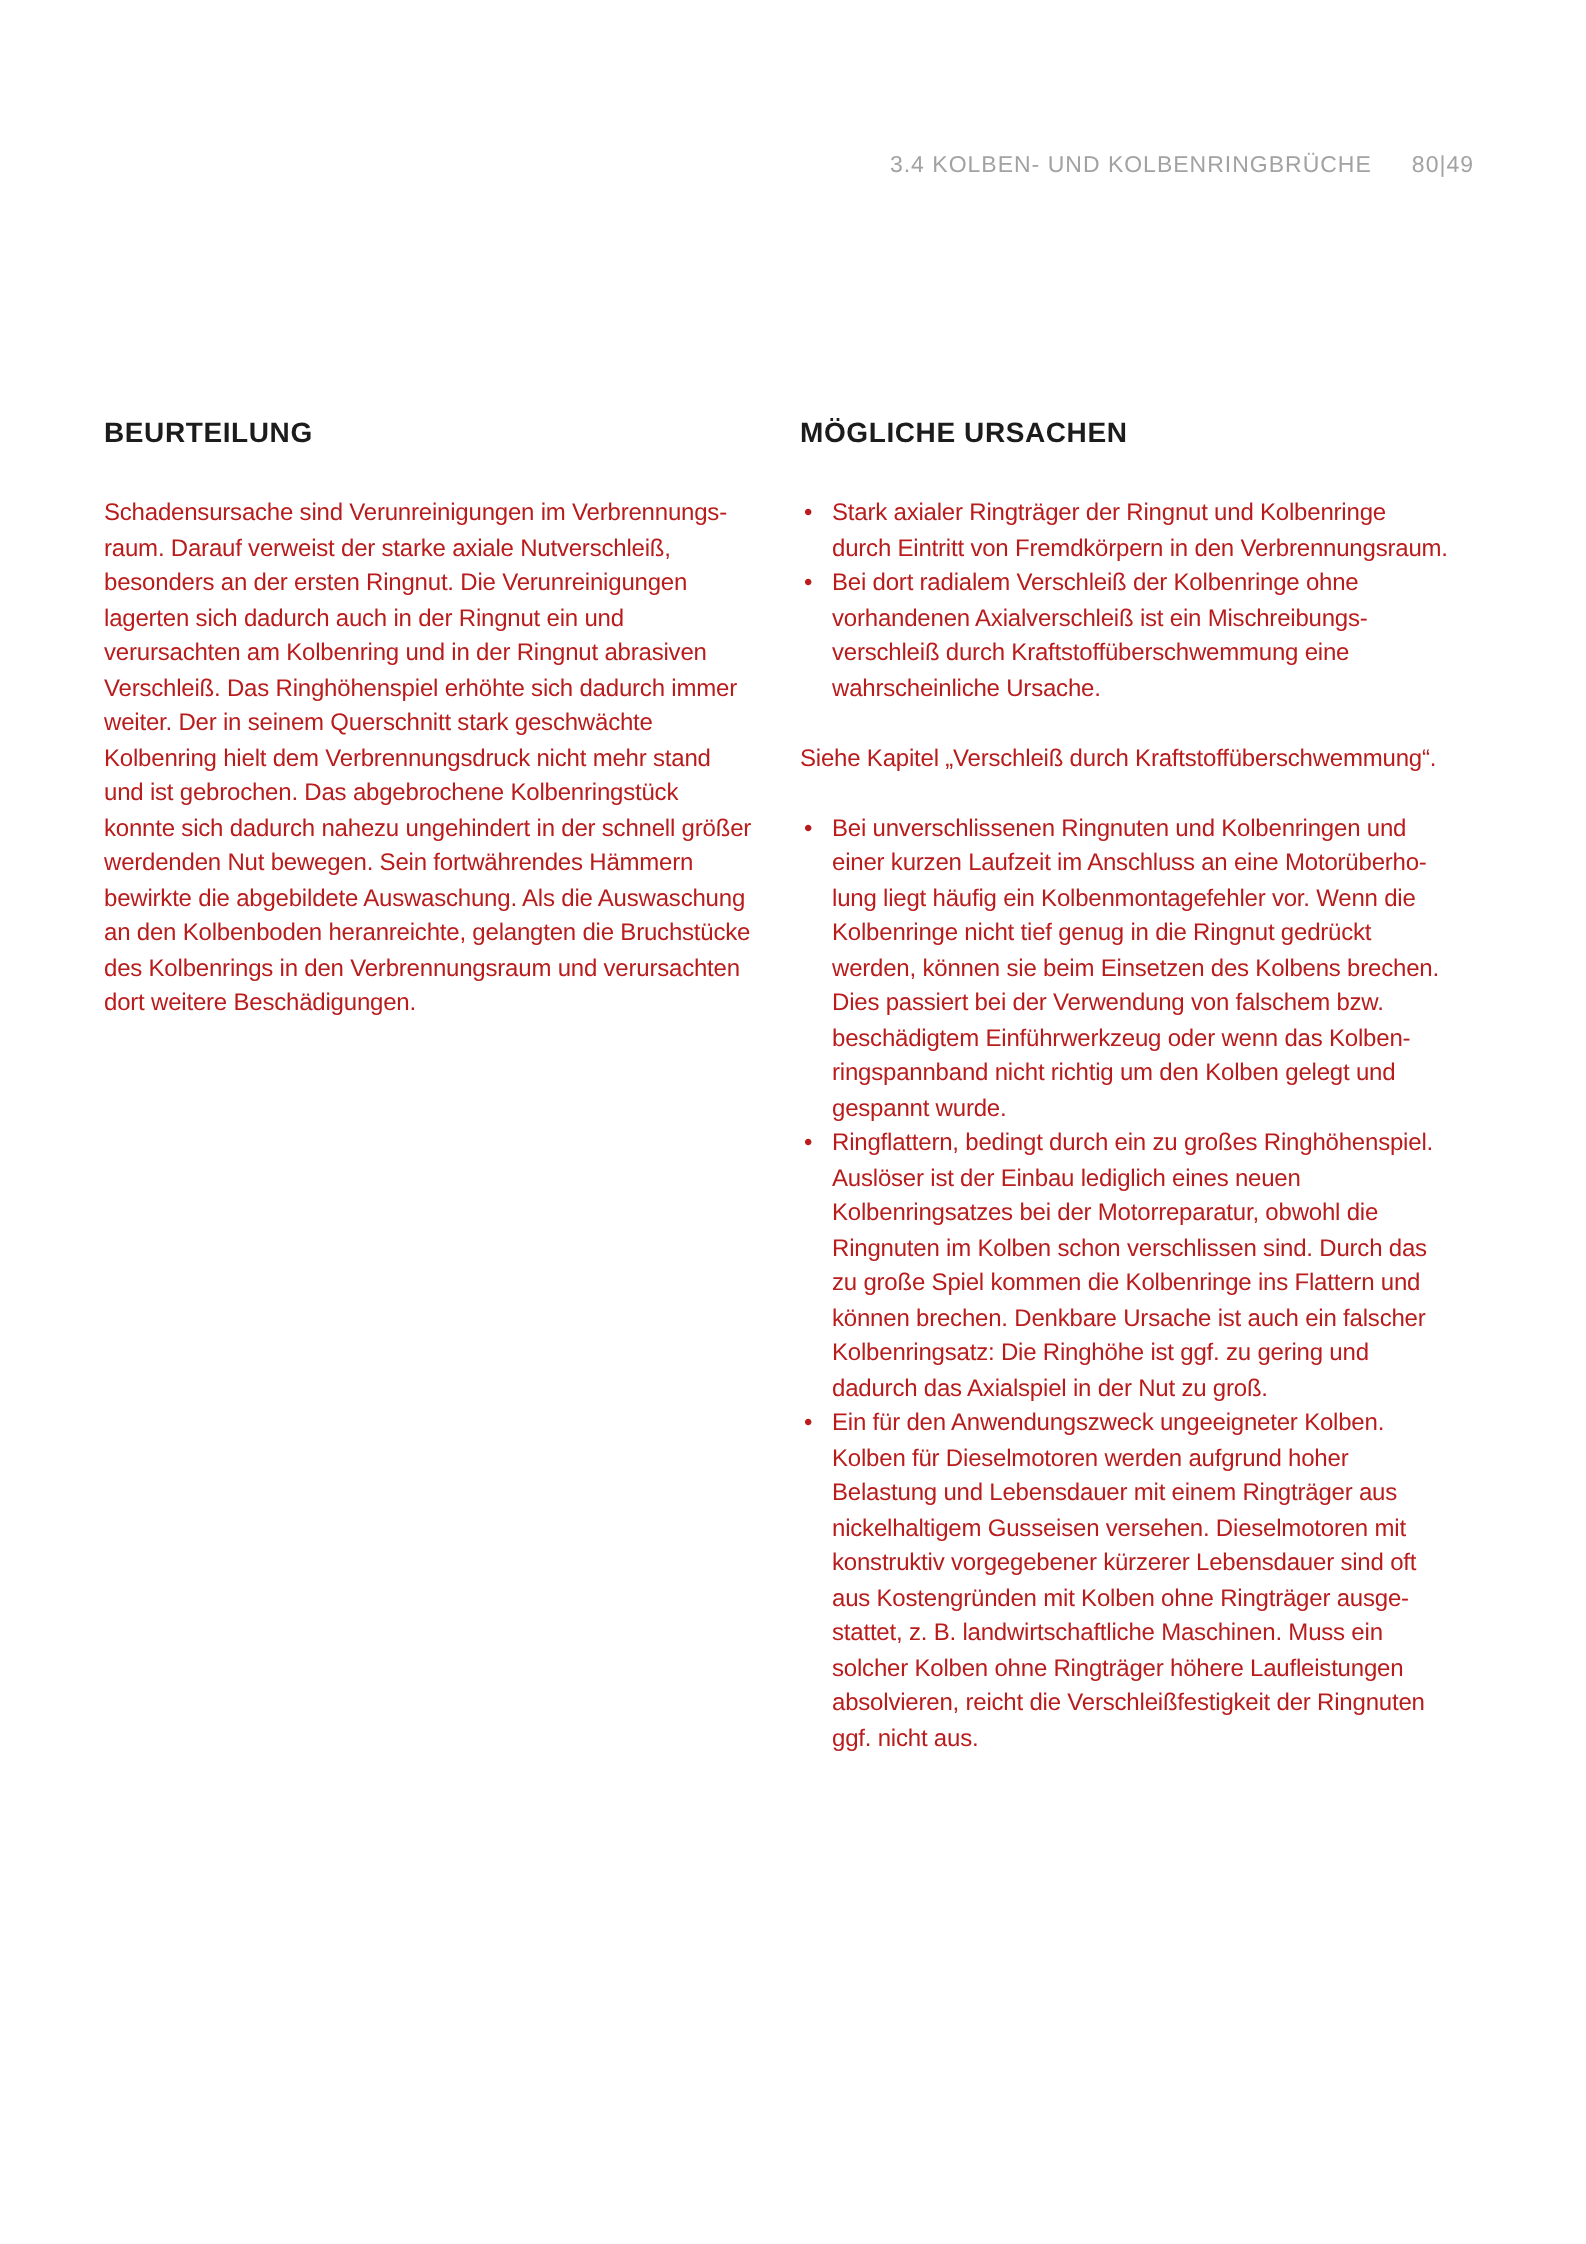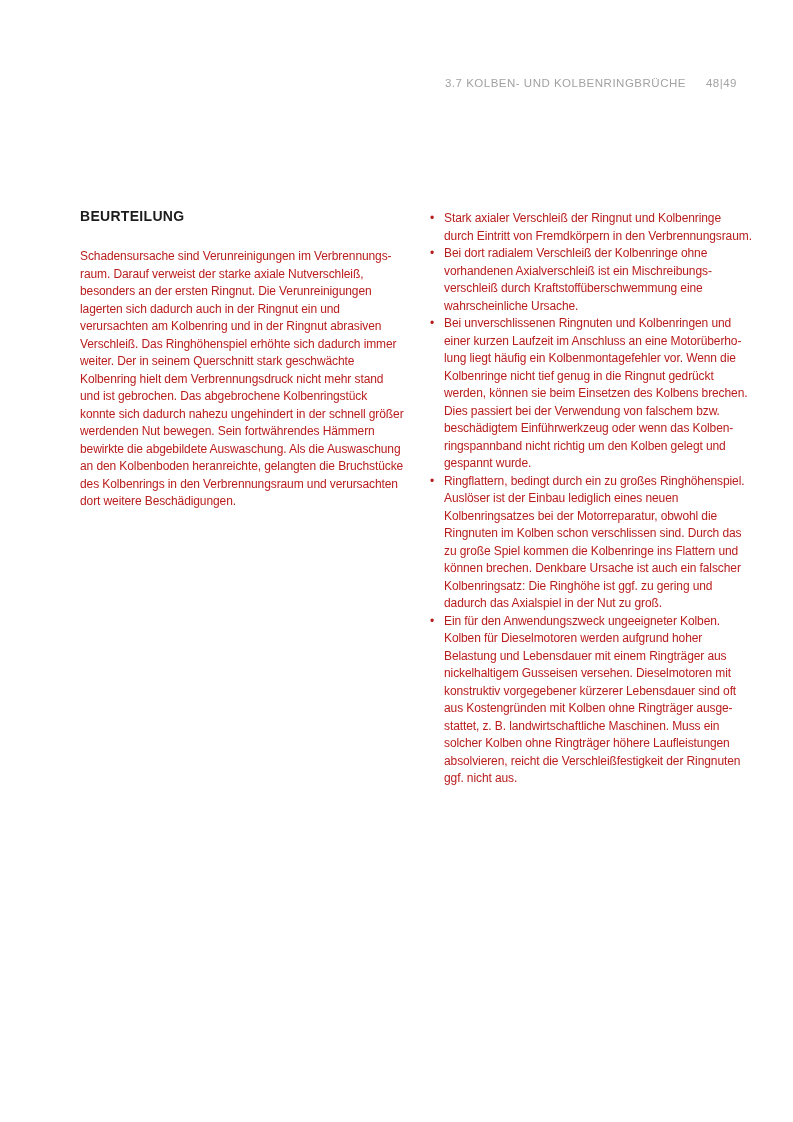--- a/index.html
+++ b/index.html
@@ -21,21 +21,21 @@
     gap: 20px;
     font-size: 11.5px;
     letter-spacing: 0.5px;
     color: #a2a2a2;
     white-space: nowrap;
   }
 
   .columns {
     position: absolute;
     top: 210px;
-    left: 80px;
+    left: 52px;
     display: grid;
     grid-template-columns: 348px 348px;
     column-gap: 0;
   }
 
   h2.section-heading {
     margin: 0 0 25px 0;
     font-size: 14px;
     font-weight: 700;
     line-height: 13px;
@@ -72,22 +72,22 @@
   }
 
   p.note { margin: 17.5px 0; }
 </style>
 </head>
 <body>
 
 <div class="page">
 
   <header class="running-header">
-    <span>3.7 KOLBEN- UND KOLBENRINGBRÜCHE</span>
-    <span>48|49</span>
+    <span>3.4 KOLBEN- UND KOLBENRINGBRÜCHE</span>
+    <span>80|49</span>
   </header>
 
   <main class="columns">
 
     <section class="col">
       <h2 class="section-heading">BEURTEILUNG</h2>
       <p class="body-text">Schadensursache sind Verunreinigungen im Verbrennungs-
 raum. Darauf verweist der starke axiale Nutverschleiß,
 besonders an der ersten Ringnut. Die Verunreinigungen
 lagerten sich dadurch auch in der Ringnut ein und
@@ -98,36 +98,38 @@
 und ist gebrochen. Das abgebrochene Kolbenringstück
 konnte sich dadurch nahezu ungehindert in der schnell größer
 werdenden Nut bewegen. Sein fortwährendes Hämmern
 bewirkte die abgebildete Auswaschung. Als die Auswaschung
 an den Kolbenboden heranreichte, gelangten die Bruchstücke
 des Kolbenrings in den Verbrennungsraum und verursachten
 dort weitere Beschädigungen.</p>
     </section>
 
     <section class="col">
+      <h2 class="section-heading">MÖGLICHE URSACHEN</h2>
 
       <ul class="bullets">
         <li>
           <span class="b">•</span>
-          <span class="t">Stark axialer Verschleiß der Ringnut und Kolbenringe
+          <span class="t">Stark axialer Ringträger der Ringnut und Kolbenringe
 durch Eintritt von Fremdkörpern in den Verbrennungsraum.</span>
         </li>
         <li>
           <span class="b">•</span>
           <span class="t">Bei dort radialem Verschleiß der Kolbenringe ohne
 vorhandenen Axialverschleiß ist ein Mischreibungs-
 verschleiß durch Kraftstoffüberschwemmung eine
 wahrscheinliche Ursache.</span>
         </li>
       </ul>
 
+      <p class="body-text note">Siehe Kapitel „Verschleiß durch Kraftstoffüberschwemmung“.</p>
 
       <ul class="bullets">
         <li>
           <span class="b">•</span>
           <span class="t">Bei unverschlissenen Ringnuten und Kolbenringen und
 einer kurzen Laufzeit im Anschluss an eine Motorüberho-
 lung liegt häufig ein Kolbenmontagefehler vor. Wenn die
 Kolbenringe nicht tief genug in die Ringnut gedrückt
 werden, können sie beim Einsetzen des Kolbens brechen.
 Dies passiert bei der Verwendung von falschem bzw.

